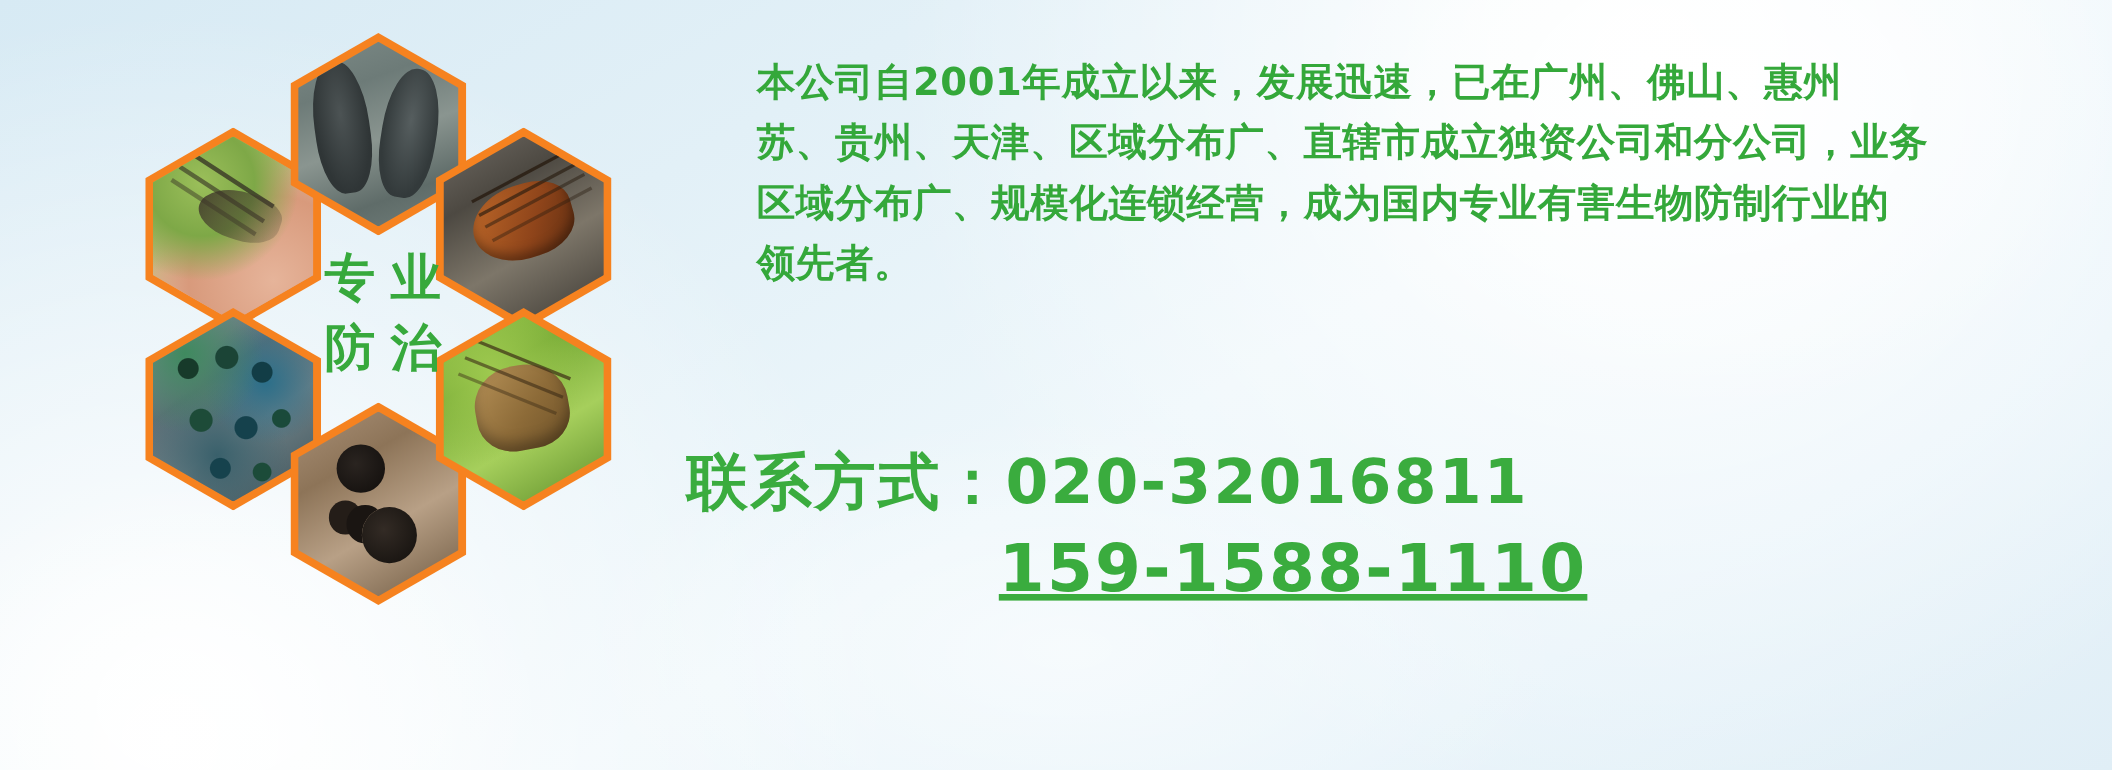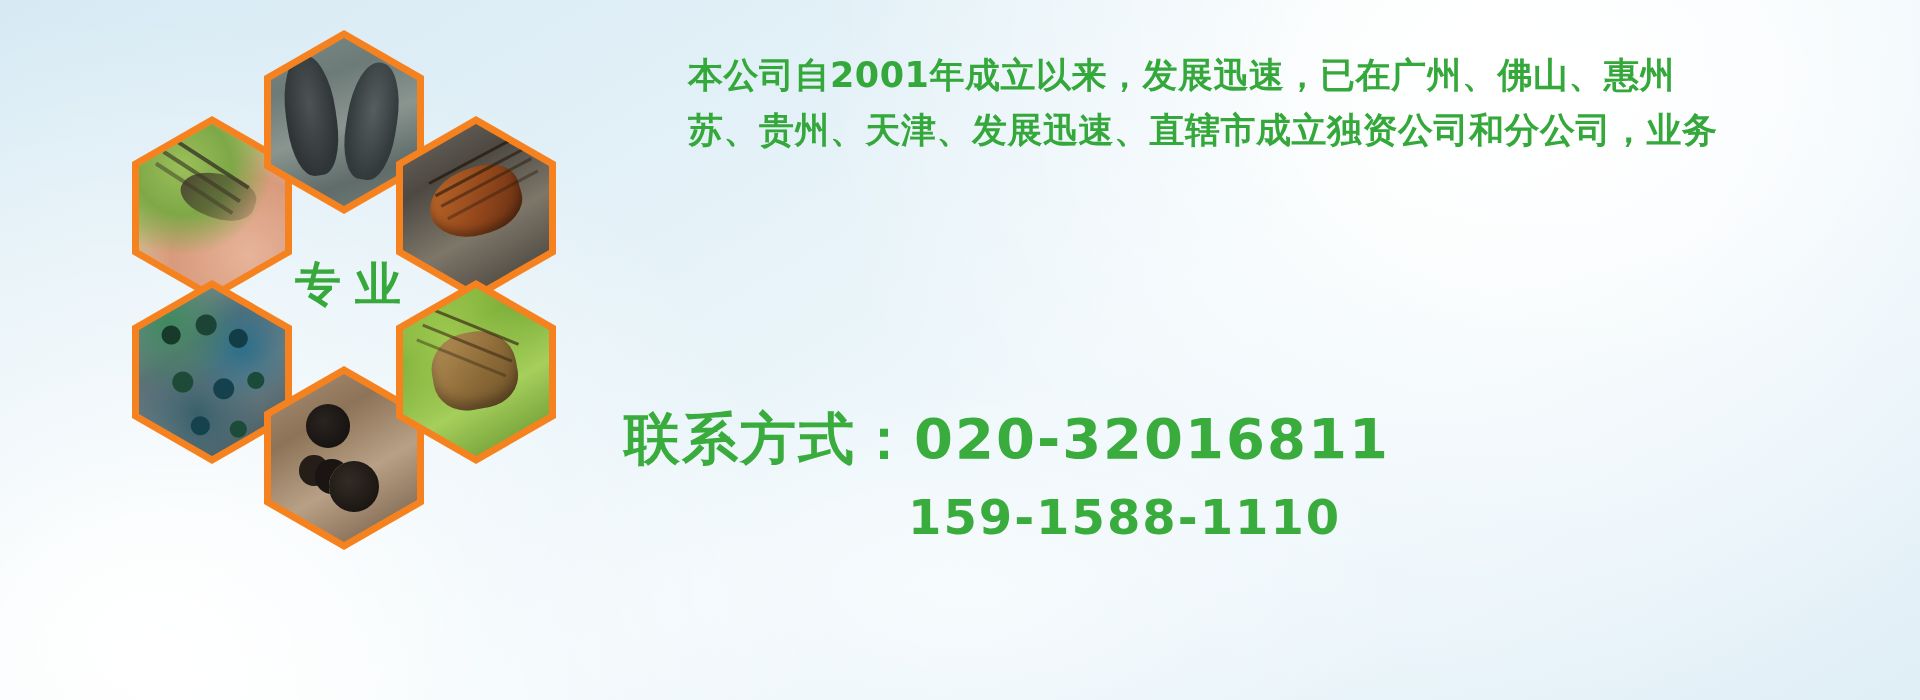--- a/index.html
+++ b/index.html
@@ -129,21 +129,21 @@
   .para div{white-space:nowrap;}
   .para div.l1{text-indent:70px;}
 
   .contact{
     position:absolute;left:618px;top:400px;width:1260px;
     color:#3aac3e;
     font-weight:bold;
     font-family:"DejaVu Sans","Liberation Sans",sans-serif;
   }
   .contact .row1{font-size:56px;line-height:78px;letter-spacing:2px;padding-left:6px;}
-  .contact .row2{font-size:48px;line-height:78px;letter-spacing:2px;padding-left:290px;}
+  .contact .row2{font-size:60px;line-height:78px;letter-spacing:2px;padding-left:290px;text-decoration:underline;}
 </style>
 </head>
 <body>
 
 <div class="banner">
 
   <div class="bloom bloom-a"></div>
   <div class="bloom bloom-b"></div>
   <div class="bloom bloom-c"></div>
 
@@ -180,27 +180,30 @@
     </div>
 
     <div class="hex" style="left:300px;top:272px;">
       <div class="inner">
           <div class="art t-stinkbug"></div>
         </div>
     </div>
 
     <div class="hex-center">
       <div class="line">专业</div>
+      <div class="line">防治</div>
     </div>
   </div>
 
   <div class="copy">
     <div class="para">
       <div class="l1">本公司自2001年成立以来，发展迅速，已在广州、佛山、惠州</div>
-      <div>苏、贵州、天津、发展迅速、直辖市成立独资公司和分公司，业务</div>
+      <div>苏、贵州、天津、区域分布广、直辖市成立独资公司和分公司，业务</div>
+      <div>区域分布广、规模化连锁经营，成为国内专业有害生物防制行业的</div>
+      <div>领先者。</div>
     </div>
   </div>
 
   <div class="contact">
     <div class="row1">
       <span>联系方式：</span><span>020-32016811</span>
     </div>
     <div class="row2">
       <span>159-1588-1110</span>
     </div>

